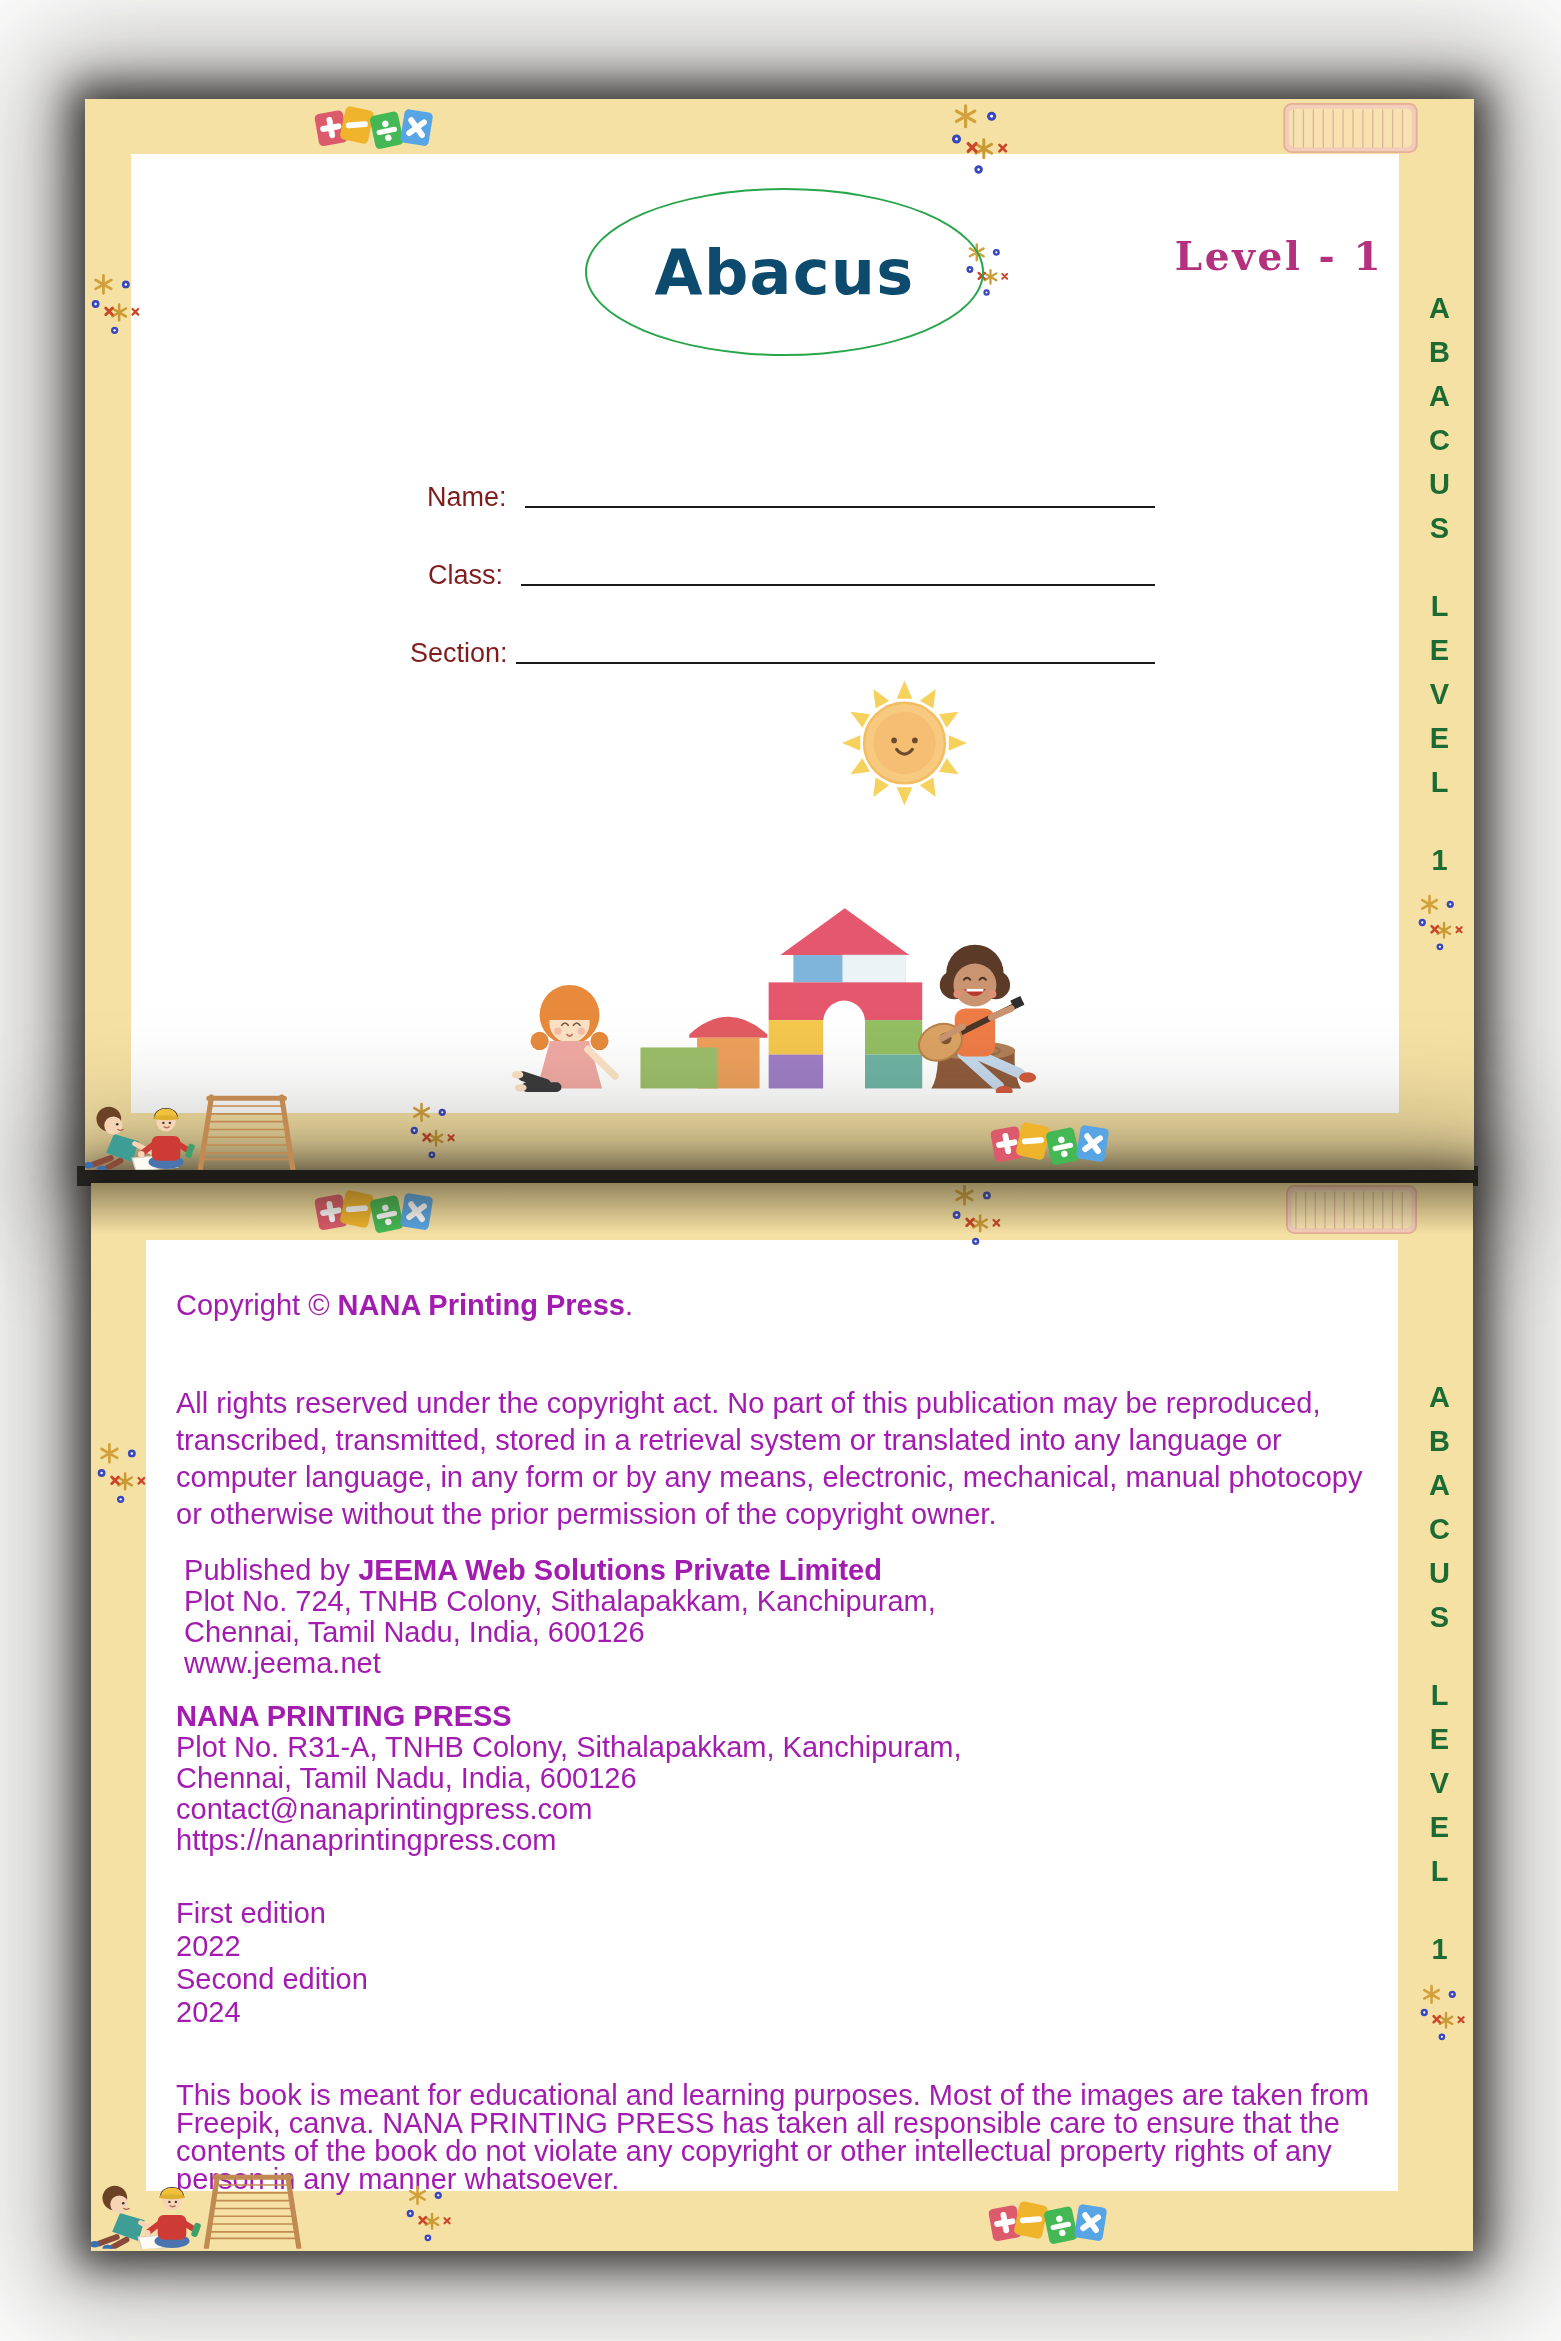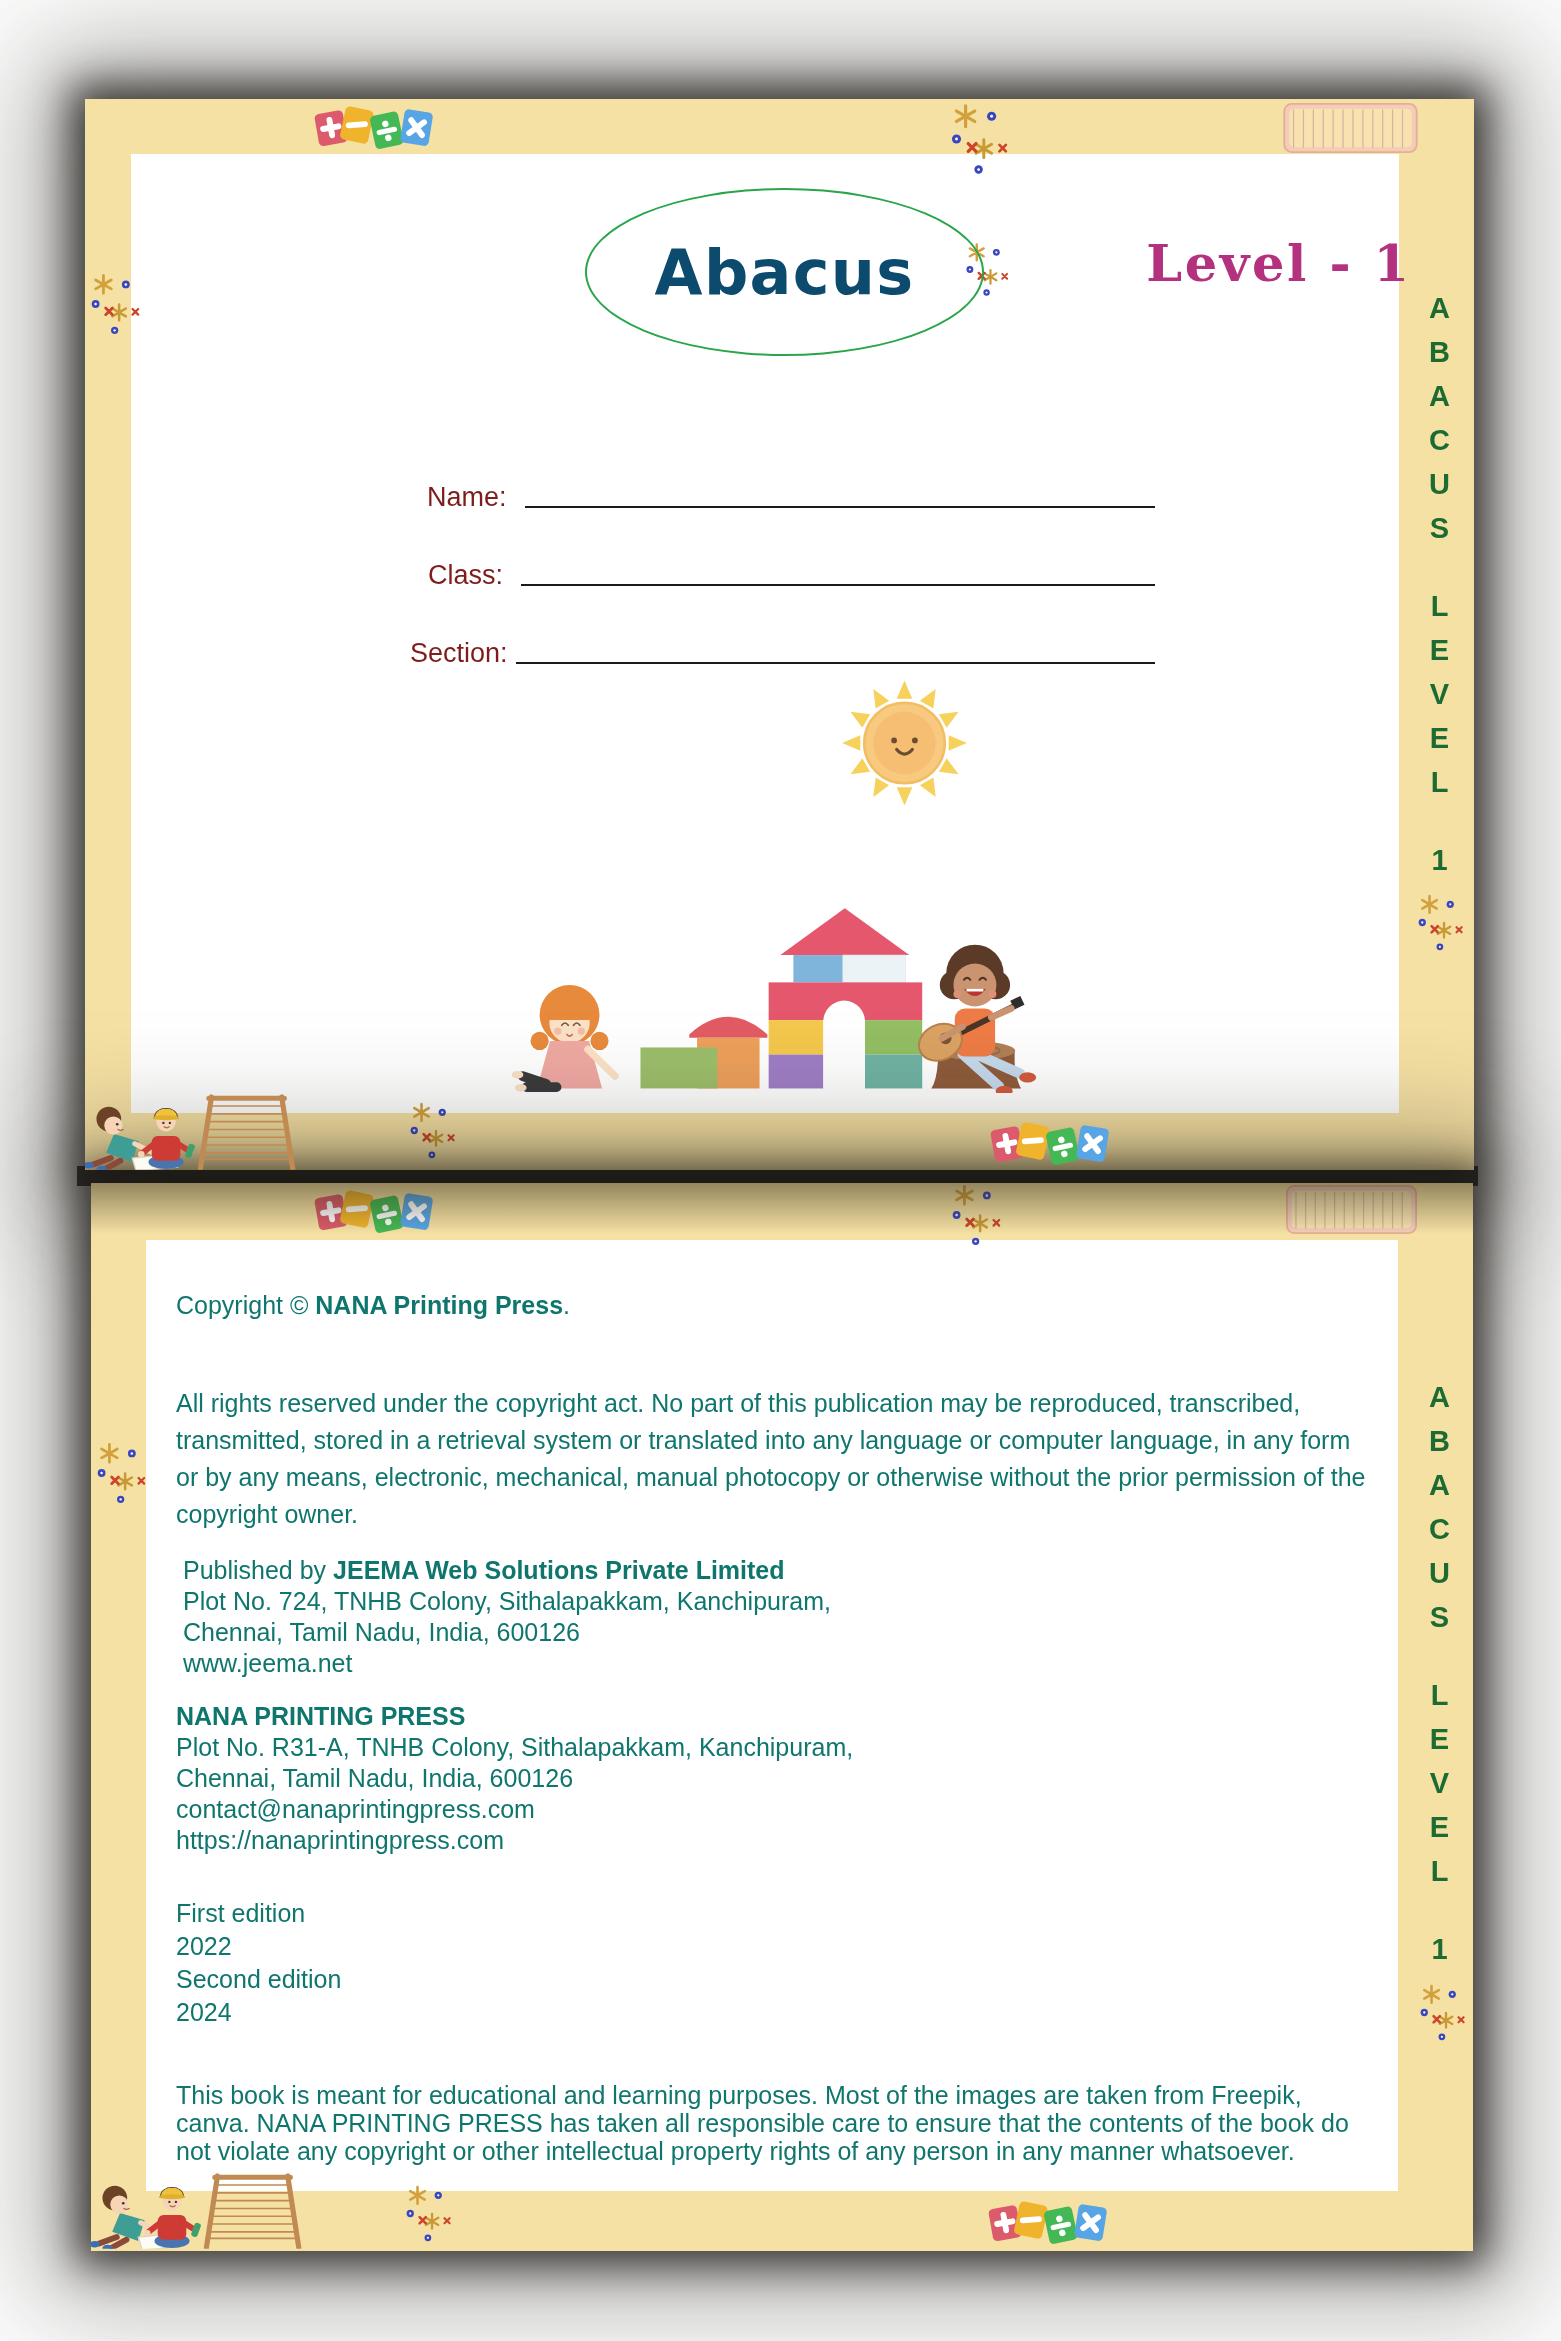--- a/index.html
+++ b/index.html
@@ -17,32 +17,32 @@
   .deco{position:absolute;}
   .shade-top{position:absolute;left:0;top:0;right:0;height:51px;z-index:3;pointer-events:none;
              background:linear-gradient(rgba(50,42,22,.5),rgba(50,42,22,0));}
   .z2{z-index:2;}
 
   
   .title-oval{position:absolute;left:500px;top:89px;width:395px;height:164px;
               border:2.6px solid #29A64B;border-radius:50%;display:flex;align-items:center;justify-content:center;}
   .title-text{font-family:"DejaVu Sans",sans-serif;font-weight:700;font-size:62px;color:#0c4a6e;letter-spacing:1.3px;}
   .level-text{position:absolute;left:1054px;top:134px;width:280px;text-align:center;
-              font-family:"DejaVu Serif",serif;font-weight:700;font-size:51px;color:#B3317F;letter-spacing:2.6px;}
+              font-family:"DejaVu Serif",serif;font-weight:700;font-size:39px;color:#B3317F;letter-spacing:2.6px;}
   .form-label{position:absolute;font-size:27px;color:#7f1d1d;}
   .form-line{position:absolute;border-bottom:2px solid #1a1a1a;height:0;}
 
   
   .spine{position:absolute;width:55px;display:flex;flex-direction:column;align-items:center;z-index:2;}
   .v-letter{height:44px;line-height:44px;font-size:29px;font-weight:700;color:#1B6B33;
             font-family:"Liberation Sans",sans-serif;}
   .v-gap{height:34px;}
 
   
-  .p2text{position:absolute;left:85px;width:1200px;color:#0f766e;font-size:25px;line-height:37px;}
+  .p2text{position:absolute;left:85px;width:1200px;color:#a21caf;font-size:29px;line-height:37px;}
   .tight{line-height:31px;}
   .eds{line-height:33px;}
   .keep-space{white-space:pre-wrap;}
   .p2text p{margin:0;}
   strong{font-weight:700;}
 </style>
 </head>
 <body>
 
 <svg width="0" height="0" style="position:absolute" aria-hidden="true">

